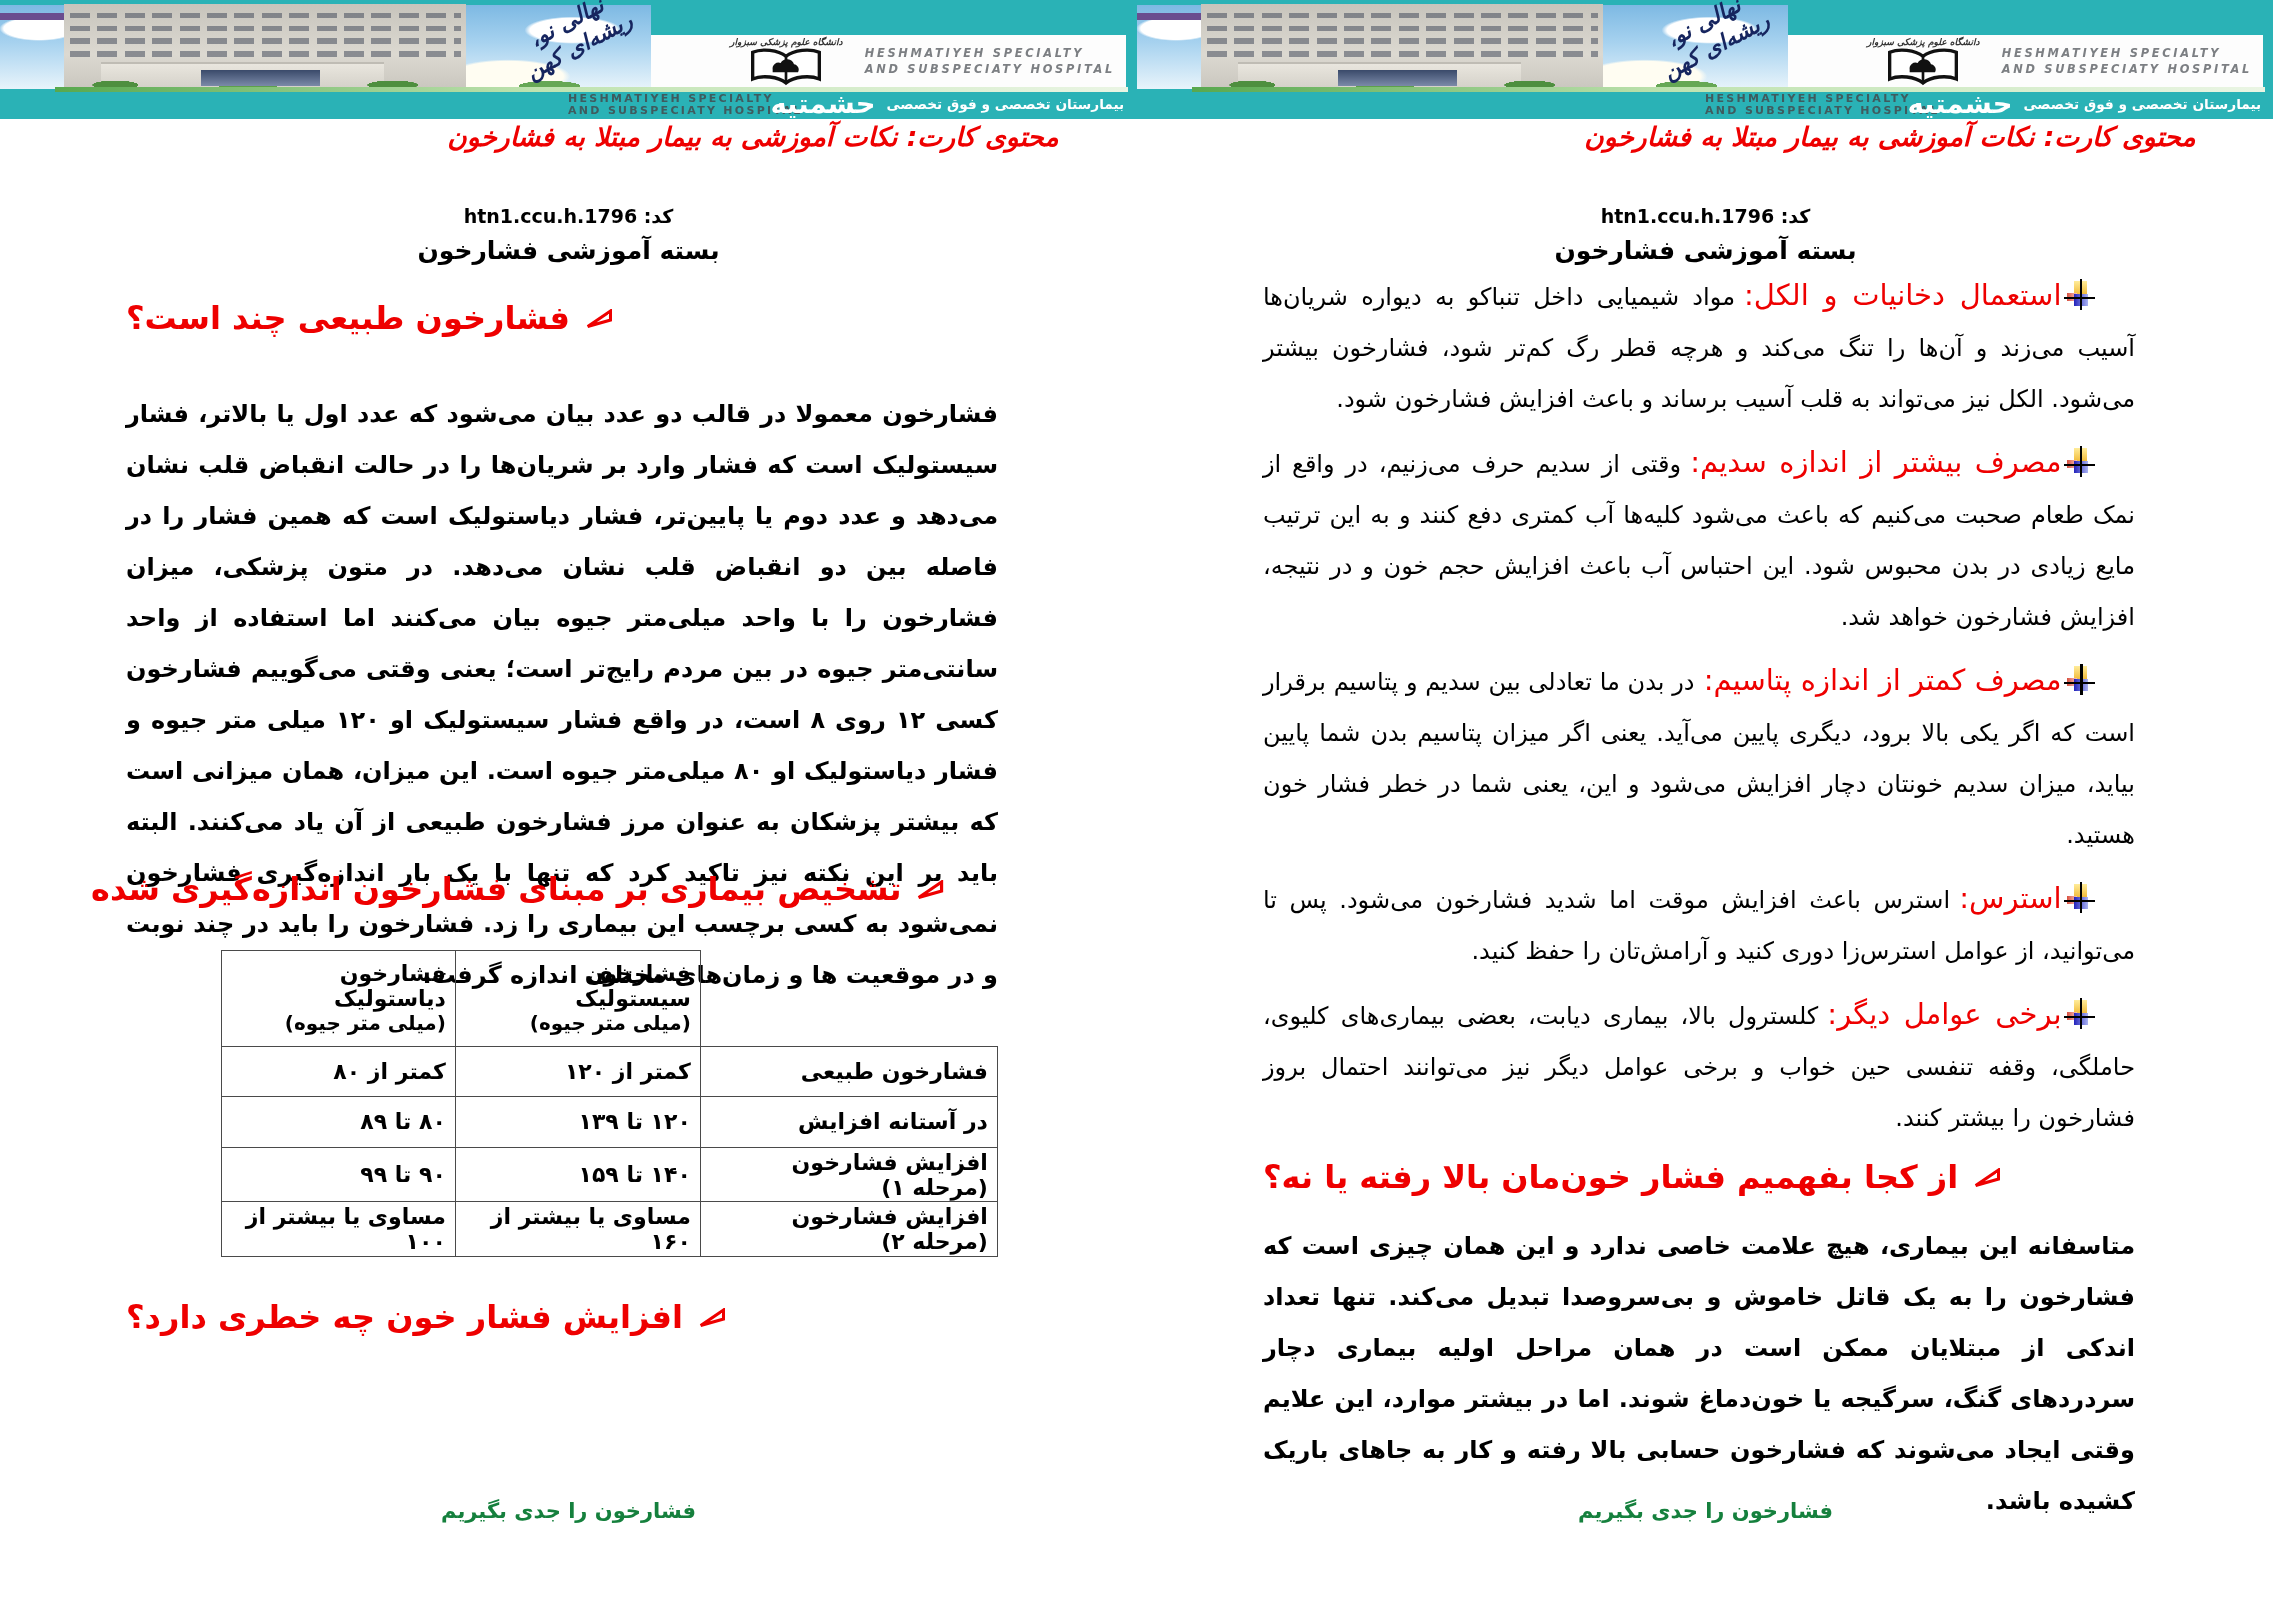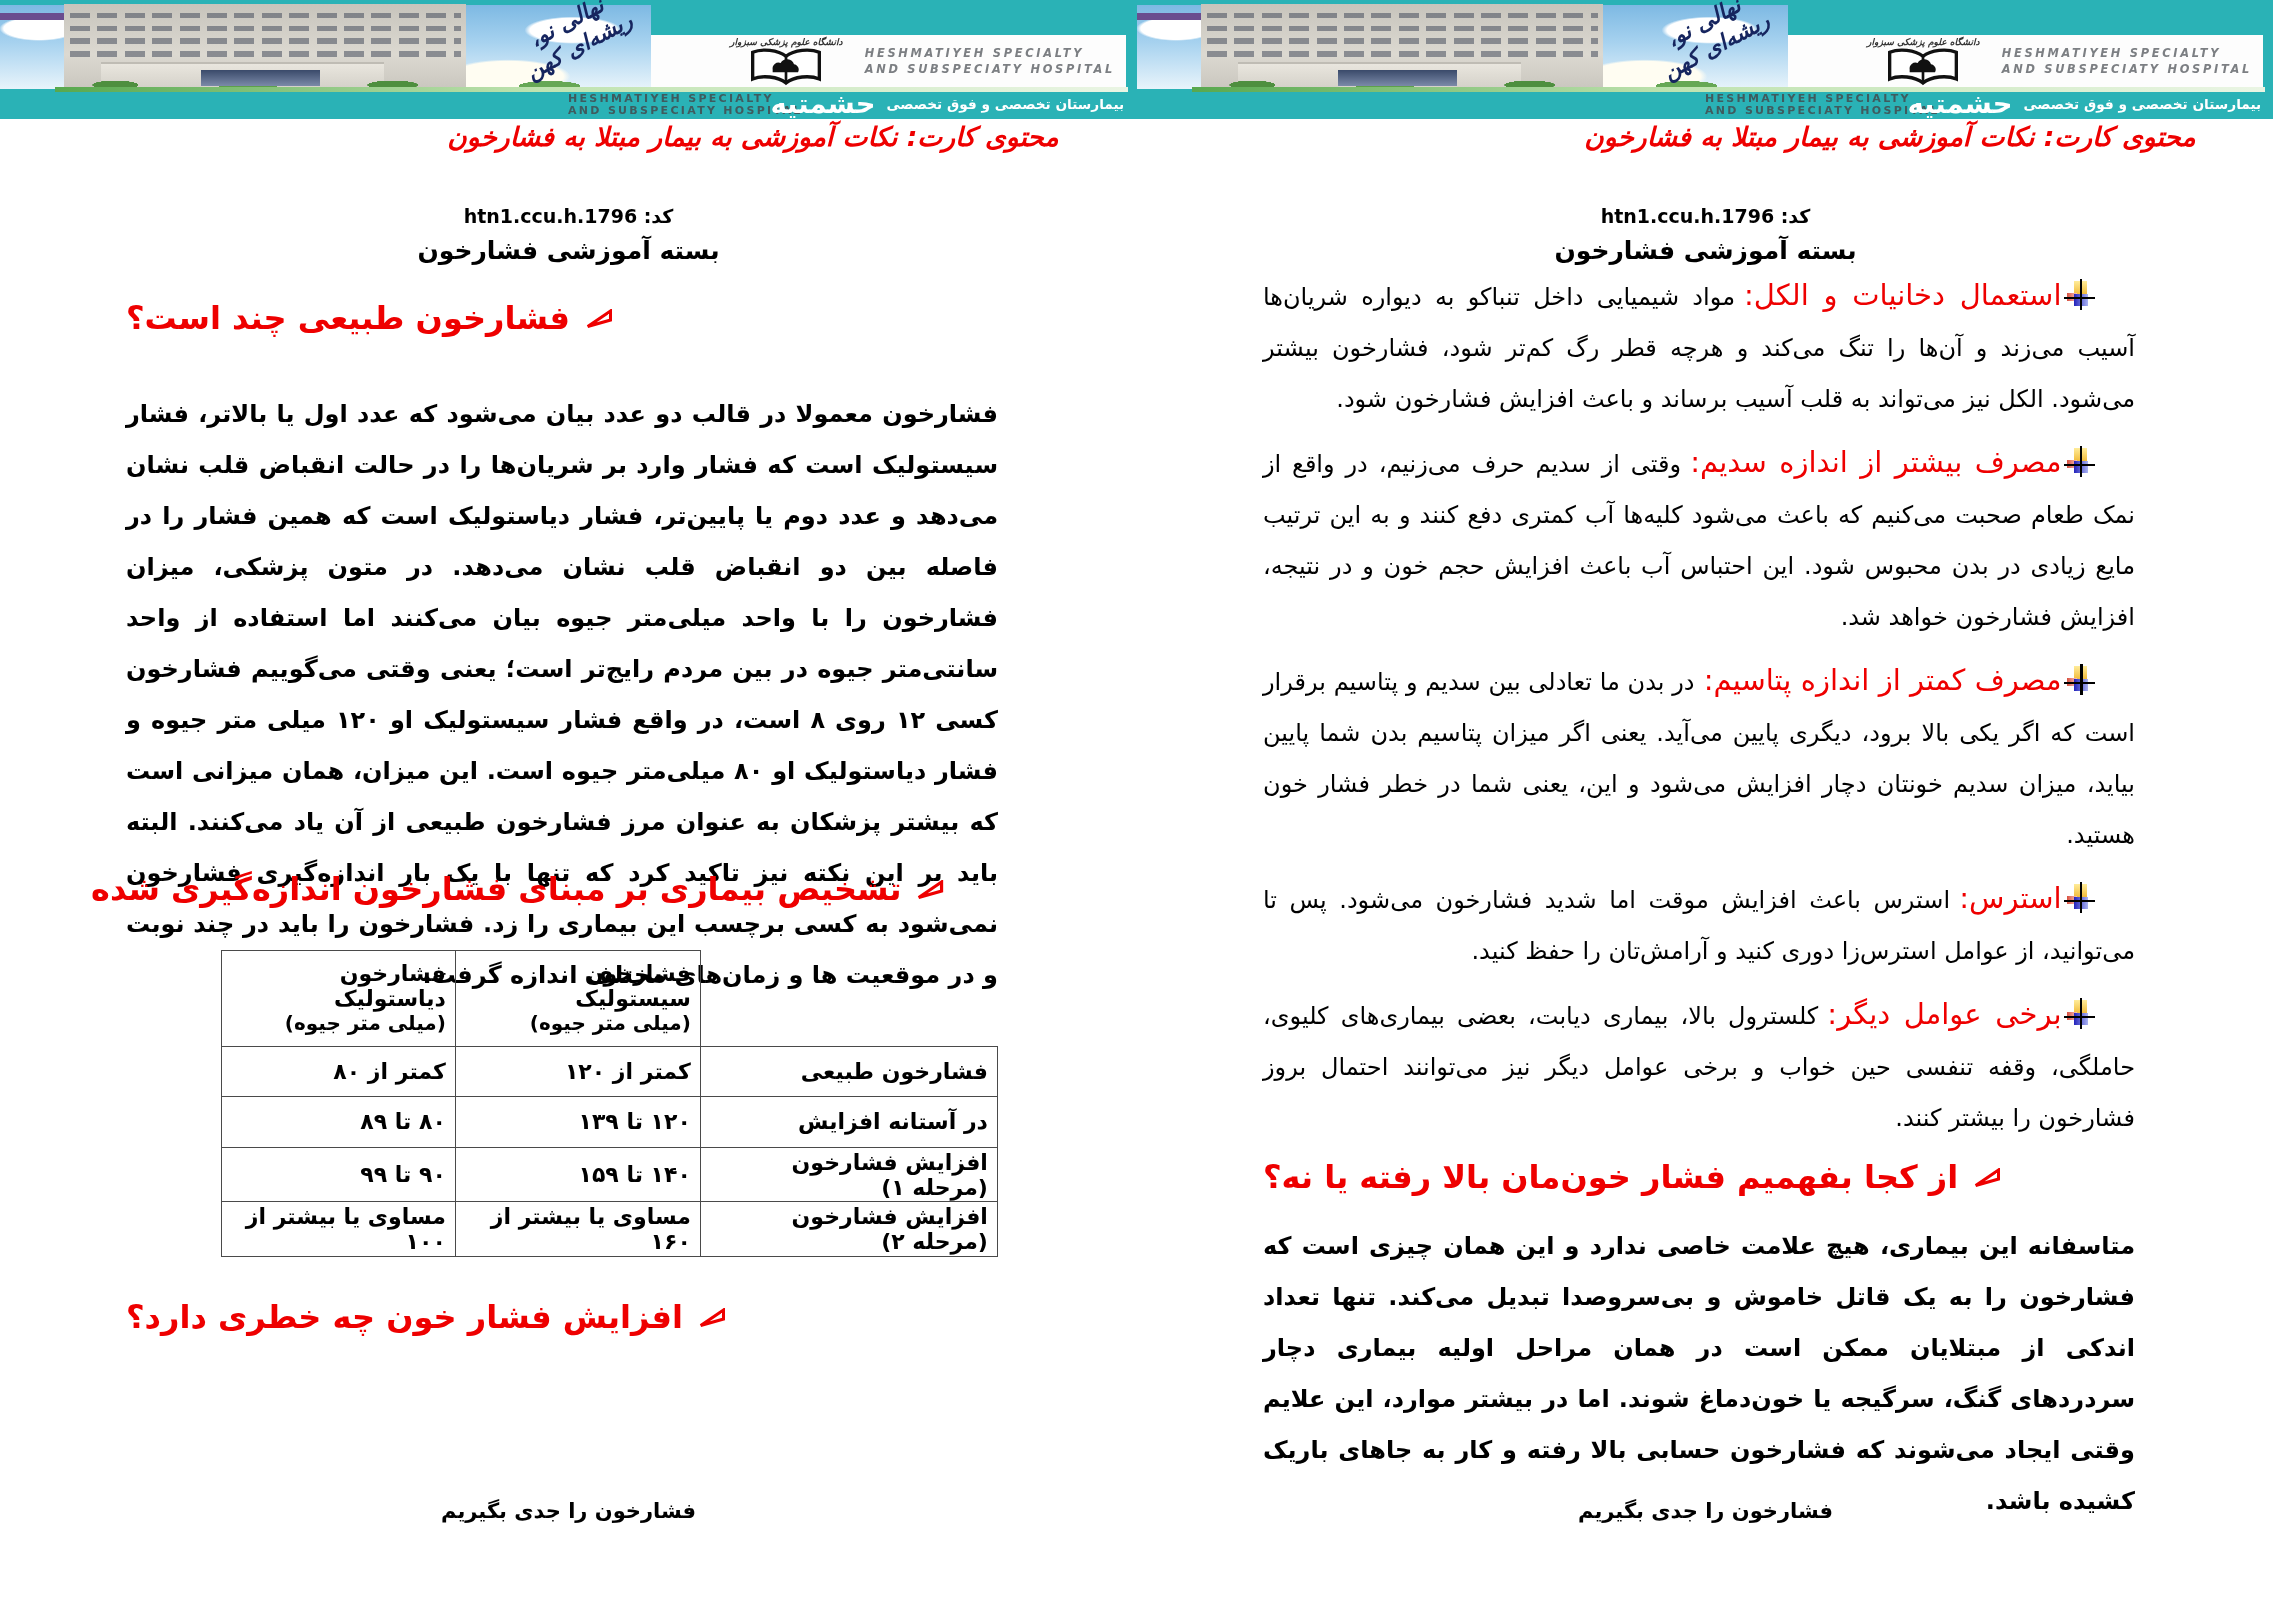--- a/index.html
+++ b/index.html
@@ -56,21 +56,21 @@
   .band-fa-big{font-size:27.4px;font-weight:bold;line-height:29px;}
 
   
   .card-title{position:absolute;top:121px;left:369px;right:0;text-align:center;direction:rtl;
     color:#ee0000;font-size:26.5px;font-weight:bold;font-style:italic;}
   .code-line{position:absolute;top:205px;left:0;width:1137px;text-align:center;direction:rtl;
     font-size:19px;font-weight:bold;color:#000;}
   .section-title{position:absolute;top:236px;left:0;width:1137px;text-align:center;direction:rtl;
     font-size:25px;font-weight:bold;color:#000;}
   .page-footer{position:absolute;top:1499px;left:0;width:1137px;text-align:center;direction:rtl;
-    font-size:21px;font-weight:bold;color:#000000;}
+    font-size:21px;font-weight:bold;color:#15803d;}
 
   .red-h{margin:0;color:#ee0000;font-size:32px;font-weight:bold;direction:rtl;text-align:left;
     line-height:1.35;}
   .red-h .htxt{margin-right:3.7px;}
   .arrow-icon{display:inline-block;vertical-align:-3.7px;}
 
   
   .lp-h1{position:absolute;top:297px;right:139px;left:126px;}
   .lp-para{position:absolute;top:365px;left:126px;width:872px;direction:rtl;text-align:justify;
     font-size:24px;font-weight:bold;line-height:51px;color:#000;}

